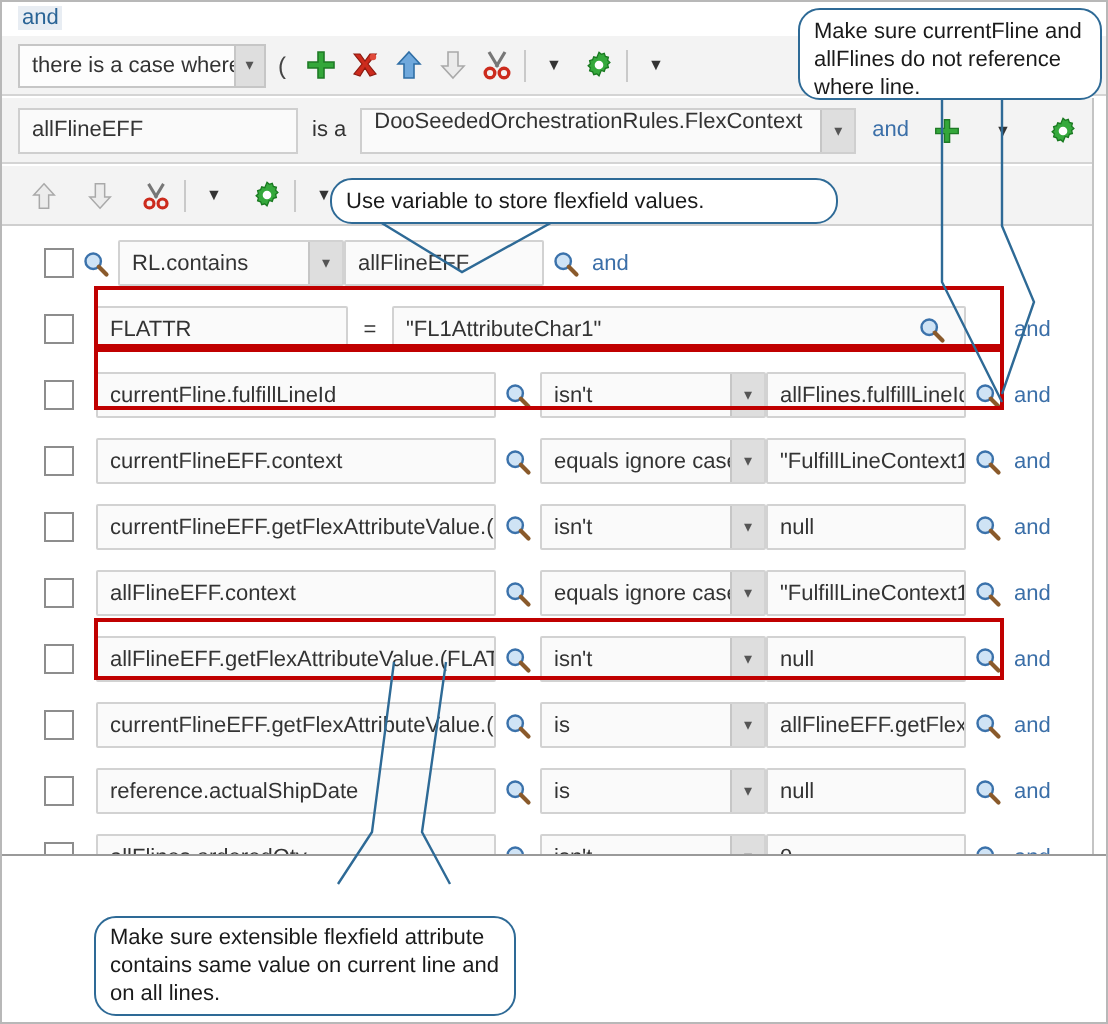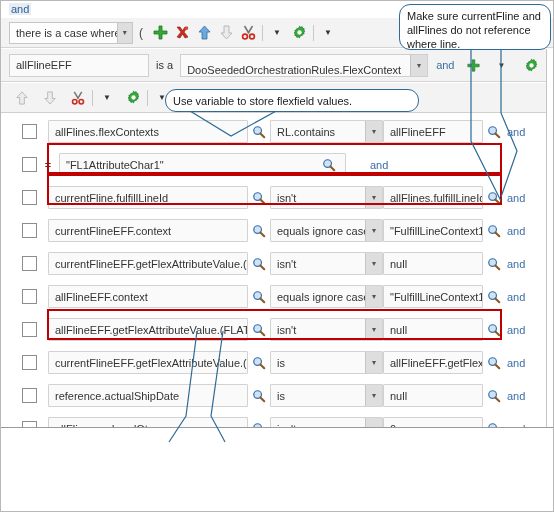--- a/index.html
+++ b/index.html
@@ -82,21 +82,21 @@
     border: 1px solid #cfcfcf;
     font-size: 11px; color: #333;
     display: flex; align-items: center;
     padding-left: 6px;
   }
   .isa-label { font-size: 11px; color: #333; margin: 0 7px; }
   .isa-type {
     width: 248px; height: 23px;
     background: #fafafa;
     border: 1px solid #cfcfcf;
-    display: flex; align-items: flex-end;
+    display: flex; align-items: flex-start;
   }
   .isa-type .sv {
     flex: 1; padding-left: 6px;
     font-size: 11px; color: #333;
     white-space: nowrap; overflow: hidden;
   }
   .and-lnk { font-size: 11px; color: #3b6fa8; margin: 0 8px; }
 
   
   .sub-bar {
@@ -307,21 +307,20 @@
         <circle cx="8" cy="8" r="2.3" fill="#ffffff"></circle>
       </svg>
     </div>
     <div class="sep"></div>
     <div class="tbtn caret">▼</div>
   </div>
 
   <div class="rows" id="rows-container">
       <div class="row" style="top: 2px;">
         <div class="chk"></div>
-        <div class="fld fld-lhs">allFlines.flexContexts</div>
         <div class="mag">
           <svg width="14" height="14" viewBox="0 0 16 16">
             <circle cx="6.4" cy="6.4" r="4.4" fill="#cfe3f5" stroke="#3b72ab" stroke-width="1.4"></circle>
             <path d="M9.6 9.6 L14 14" stroke="#8a5a2b" stroke-width="2.4" stroke-linecap="round"></path>
           </svg>
         </div>
         <div class="fld fld-op">
           <div class="sv">RL.contains</div>
           <div class="select-arrow">▾</div>
         </div>
@@ -329,20 +328,21 @@
         <div class="mag">
           <svg width="14" height="14" viewBox="0 0 16 16">
             <circle cx="6.4" cy="6.4" r="4.4" fill="#cfe3f5" stroke="#3b72ab" stroke-width="1.4"></circle>
             <path d="M9.6 9.6 L14 14" stroke="#8a5a2b" stroke-width="2.4" stroke-linecap="round"></path>
           </svg>
         </div>
         <div class="row-and">and</div>
       </div>
       <div class="row" style="top: 35px;">
         <div class="chk"></div>
+        <div class="fld fld-var">FLATTR</div>
         <div class="eq-sign">=</div>
         <div class="fld fld-varval">"FL1AttributeChar1"</div>
         <div class="mag" style="margin-left: -28px;">
           <svg width="14" height="14" viewBox="0 0 16 16">
             <circle cx="6.4" cy="6.4" r="4.4" fill="#cfe3f5" stroke="#3b72ab" stroke-width="1.4"></circle>
             <path d="M9.6 9.6 L14 14" stroke="#8a5a2b" stroke-width="2.4" stroke-linecap="round"></path>
           </svg>
         </div>
         <div style="width: 28px; flex: 0 0 auto;"></div>
         <div class="row-and">and</div>
@@ -563,14 +563,15 @@
       <polyline points="171,99 230,135 286,104" fill="none" stroke="#2e6a96" stroke-width="1.2"></polyline>
       <polyline points="168,441 185,415 196,330" fill="none" stroke="#2e6a96" stroke-width="1.2"></polyline>
       <polyline points="224,441 210,415 222,330" fill="none" stroke="#2e6a96" stroke-width="1.2"></polyline>
     </svg>
   </div>
 
   <div class="callout" style="left:398px; top:3px; width:152px; height:46px;">Make sure currentFline and allFlines do not reference where line.</div>
 
   <div class="callout" style="left:164px; top:88px; width:254px; height:23px; display:flex; align-items:center;">Use variable to store flexfield values.</div>
 
+  <div class="callout" style="left:46px; top:457px; width:211px; height:50px; display:flex; align-items:center;">Make sure extensible flexfield attribute contains same value on current line and on all lines.</div>
 
 </div>
 
 </body></html>

